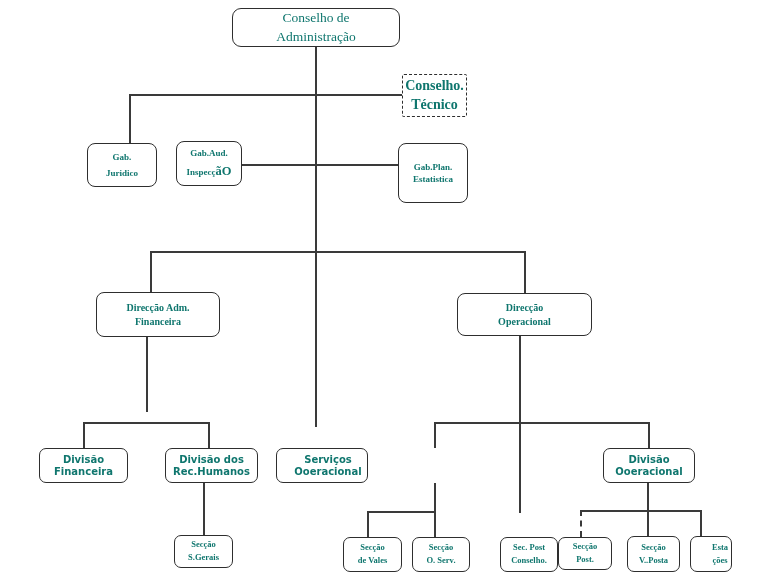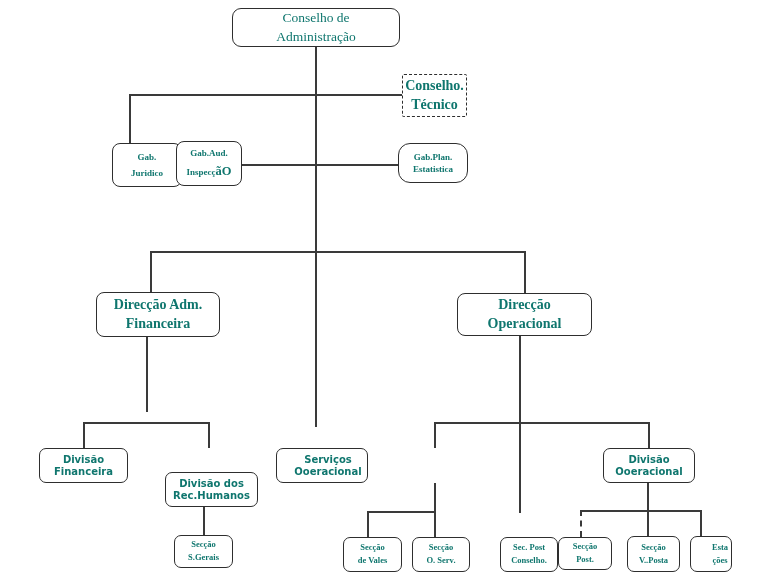--- a/index.html
+++ b/index.html
@@ -21,21 +21,21 @@
     align-items:center;
     justify-content:center;
     text-align:center;
     color:#0f766e;
     z-index:2;
   }
   .node .lbl{white-space:pre;line-height:1.15;}
   .title-node{font-size:13.5px;border-radius:9px;gap:3px;}
   .dashed-node{border:1.2px dashed #2e2e2e;border-radius:2px;font-size:14px;font-weight:bold;gap:2px;}
   .serif-sm{font-size:9px;font-weight:bold;gap:6px;}
-  .serif-md{font-size:14px;font-weight:bold;gap:2px;}
+  .serif-md{font-size:10px;font-weight:bold;gap:2px;}
   .sans-node{font-family:"DejaVu Sans", sans-serif;font-size:10px;font-weight:bold;gap:1px;border-radius:7px;}
   .serif-xs{font-size:8.5px;font-weight:bold;gap:3px;border-radius:7px;}
   .big-suffix{font-size:12.5px;}
   .hline,.vline{position:absolute;background:#3a3a3a;z-index:1;}
   .hline{height:2px;}
   .vline{width:2px;}
   .vline-dashed{
     position:absolute;width:0;
     border-left:2px dashed #3a3a3a;
     background:none;z-index:1;
@@ -74,51 +74,51 @@
   <div class="node title-node" style="left:232px;top:8px;width:168px;height:39px;">
     <div class="lbl">Conselho de</div>
     <div class="lbl">Administração</div>
   </div>
 
   <div class="node dashed-node" style="left:402px;top:74px;width:65px;height:43px;">
     <div class="lbl">Conselho.</div>
     <div class="lbl">Técnico</div>
   </div>
 
-  <div class="node serif-sm" style="left:112px;top:143px;width:70px;height:44px;">
+  <div class="node serif-sm" style="left:87px;top:143px;width:70px;height:44px;">
     <div class="lbl">Gab.</div>
     <div class="lbl">Juridico</div>
   </div>
 
   <div class="node serif-sm" style="left:176px;top:141px;width:66px;height:45px;">
     <div class="lbl">Gab.Aud.</div>
     <div class="lbl"><span>Inspecç</span><span class="big-suffix">ãO</span></div>
   </div>
 
-  <div class="node serif-sm" style="left:398px;top:143px;width:70px;height:40px;gap:2px;border-radius:12px;">
+  <div class="node serif-sm" style="left:398px;top:143px;width:70px;height:60px;gap:2px;">
     <div class="lbl">Gab.Plan.</div>
     <div class="lbl">Estatistica</div>
   </div>
 
   <div class="node serif-md" style="left:96px;top:292px;width:124px;height:45px;">
     <div class="lbl">Direcção Adm.</div>
     <div class="lbl">Financeira</div>
   </div>
 
   <div class="node serif-md" style="left:457px;top:293px;width:135px;height:43px;">
     <div class="lbl">Direcção</div>
     <div class="lbl">Operacional</div>
   </div>
 
   <div class="node sans-node" style="left:39px;top:448px;width:89px;height:35px;">
     <div class="lbl">Divisão</div>
     <div class="lbl">Financeira</div>
   </div>
 
-  <div class="node sans-node" style="left:165px;top:448px;width:93px;height:35px;margin-top:24px;">
+  <div class="node sans-node" style="left:165px;top:448px;width:93px;height:35px;">
     <div class="lbl">Divisão dos</div>
     <div class="lbl">Rec.Humanos</div>
   </div>
 
   <div class="node sans-node" style="left:276px;top:448px;width:92px;height:35px;padding-left:12px;">
     <div class="lbl">Serviços</div>
     <div class="lbl">Ooeracional</div>
   </div>
 
 

